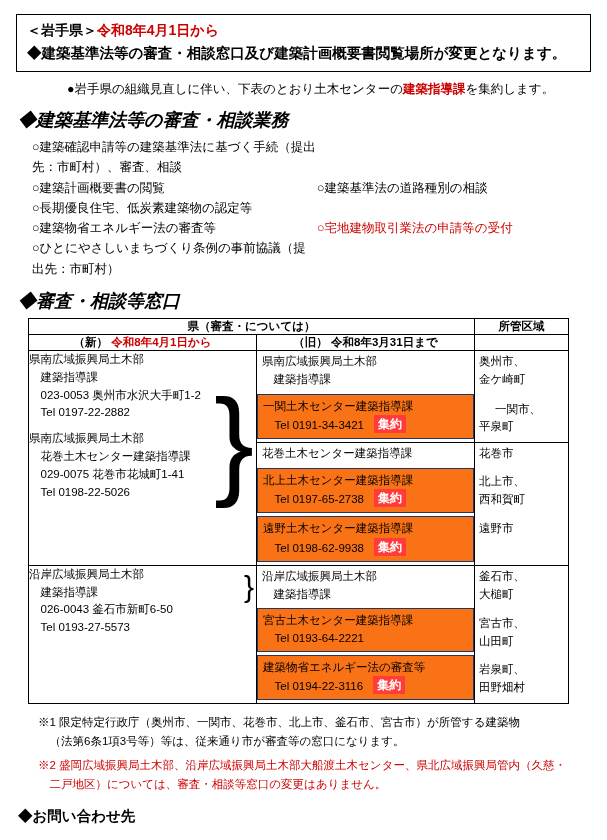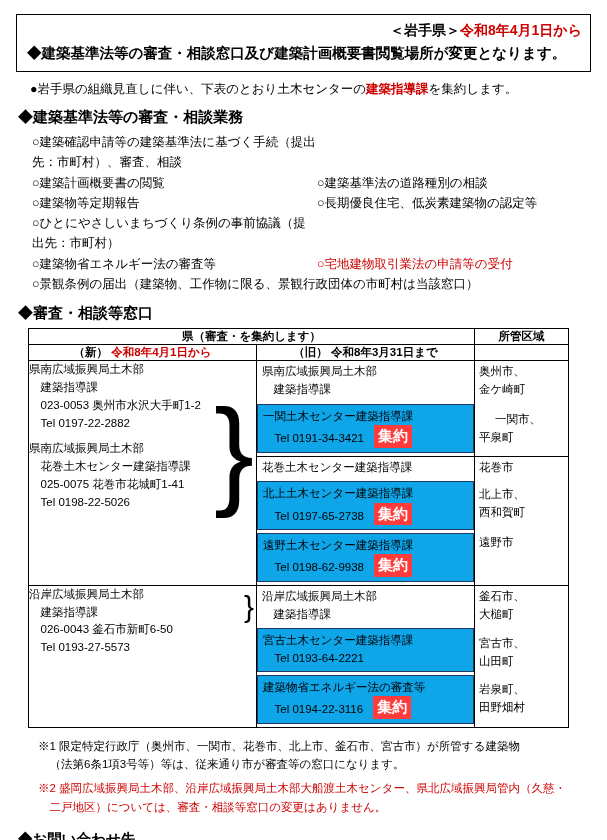--- a/index.html
+++ b/index.html
@@ -26,41 +26,41 @@
     border: 1.5px solid #000;
     padding: 7px 8px 8px 10px;
     margin-bottom: 8px;
   }
   .header-line1 {
     font-size: 14px;
     font-weight: bold;
     color: #cc0000;
     letter-spacing: 0px;
     margin-bottom: 4px;
-    text-align: right;
   }
   .header-line1 .blk { color: #000; }
   .header-line2 {
     font-size: 14.5px;
     font-weight: bold;
     color: #000;
   }
   
-  .bullet-list { margin: 6px 0 10px 14px; }
+  .bullet-list { margin: 6px 0 10px 14px; text-align: center; }
   .bullet-row {
     font-size: 12.5px;
     margin-bottom: 5px;
     line-height: 1.45;
   }
   .bullet-row .em { color: #cc0000; font-weight: bold; }
   
   .sec-head {
-    font-size: 15px;
+    font-size: 18px;
     font-weight: bold;
     margin: 10px 0 5px 2px;
+    font-style: italic;
   }
   
   .circ-list { margin-left: 16px; }
   .circ-row {
     font-size: 12.5px;
     line-height: 1.62;
     display: flex;
   }
   .circ-col-a { width: 285px; font-family: Liberation Serif, serif; }
   .circ-col-b { flex: 1; }
@@ -100,31 +100,31 @@
   .brace {
     position: absolute;
     right: 2px;
     top: 6px;
     font-size: 30px;
     line-height: 1;
   }
   
   .hl-box {
     border: 1.6px solid #1f3864;
-    background: #0ea5e9;
+    background: #f97316;
     padding: 3px 5px 4px 5px;
     margin: 2px 0 3px 0;
   }
   .hl-box .ln { line-height: 1.5; }
   .shuyaku {
     display: inline-block;
     background: #ff3b3b;
     color: #ffffff;
     font-weight: bold;
-    font-size: 15px;
+    font-size: 12px;
     padding: 0px 4px;
     margin-left: 10px;
     vertical-align: 1px;
   }
   .plain-sub {
     padding: 2px 5px 3px 5px;
   }
   
   .notes { margin: 9px 0 0 22px; font-size: 11.5px; line-height: 1.6; }
   .note-red { color: #cc0000; }
@@ -156,46 +156,42 @@
   <div class="sec-head">◆建築基準法等の審査・相談業務</div>
   <div class="circ-list">
     <div class="circ-row">
       <span class="circ-col-a">○建築確認申請等の建築基準法に基づく手続（提出先：市町村）、審査、相談</span>
     </div>
     <div class="circ-row">
       <span class="circ-col-a">○建築計画概要書の閲覧</span>
       <span class="circ-col-b">○建築基準法の道路種別の相談</span>
     </div>
     <div class="circ-row">
-      <span class="circ-col-a">○建築物等定期報告</span>
       <span class="circ-col-b">○長期優良住宅、低炭素建築物の認定等</span>
-    </div>
-    <div class="circ-row">
-      <span class="circ-col-a">○ひとにやさしいまちづくり条例の事前協議（提出先：市町村）</span>
     </div>
     <div class="circ-row">
       <span class="circ-col-a">○建築物省エネルギー法の審査等</span>
       <span class="circ-col-b red">○宅地建物取引業法の申請等の受付</span>
     </div>
     <div class="circ-row">
-      <span class="circ-col-a" style="width:auto">○景観条例の届出（建築物、工作物に限る、景観行政団体の市町村は当該窓口）</span>
+      <span class="circ-col-a">○ひとにやさしいまちづくり条例の事前協議（提出先：市町村）</span>
     </div>
   </div>
 
   <div class="sec-head">◆審査・相談等窓口</div>
 
   <table class="main">
     <colgroup>
       <col style="width:228px">
       <col style="width:218px">
       <col style="width:94px">
     </colgroup>
     <tbody>
         <tr>
-      <td colspan="2" class="th-center">県（審査・を集約します）</td>
+      <td colspan="2" class="th-center">県（審査・については）</td>
       <td class="th-center">所管区域</td>
     </tr>
     <tr>
       <td class="subhead">
         <span>（新）</span>
         <span class="rd">令和8年4月1日から</span>
       </td>
       <td class="subhead">
         <span>（旧）</span>
         <span>令和8年3月31日まで</span>
@@ -205,21 +201,21 @@
 
     <tr>
       <td rowspan="2" class="cell-pad newcol" style="height:88px">
         <div class="ln">県南広域振興局土木部</div>
         <div class="ln">　建築指導課</div>
         <div class="ln">　023-0053 奥州市水沢大手町1-2</div>
         <div class="ln">　Tel 0197-22-2882</div>
         <div style="margin-top: 8px;">
               <div class="ln">県南広域振興局土木部</div>
               <div class="ln">　花巻土木センター建築指導課</div>
-              <div class="ln">　025-0075 花巻市花城町1-41</div>
+              <div class="ln">　029-0075 花巻市花城町1-41</div>
               <div class="ln">　Tel 0198-22-5026</div>
             </div>
             <div class="brace" style="top: 30px; font-size: 120px; font-weight: 100;">}</div>
       </td>
       <td class="cell-pad-c">
         <div class="plain-sub">
           <div class="ln">県南広域振興局土木部</div>
           <div class="ln">　建築指導課</div>
         </div>
         <div class="hl-box">

